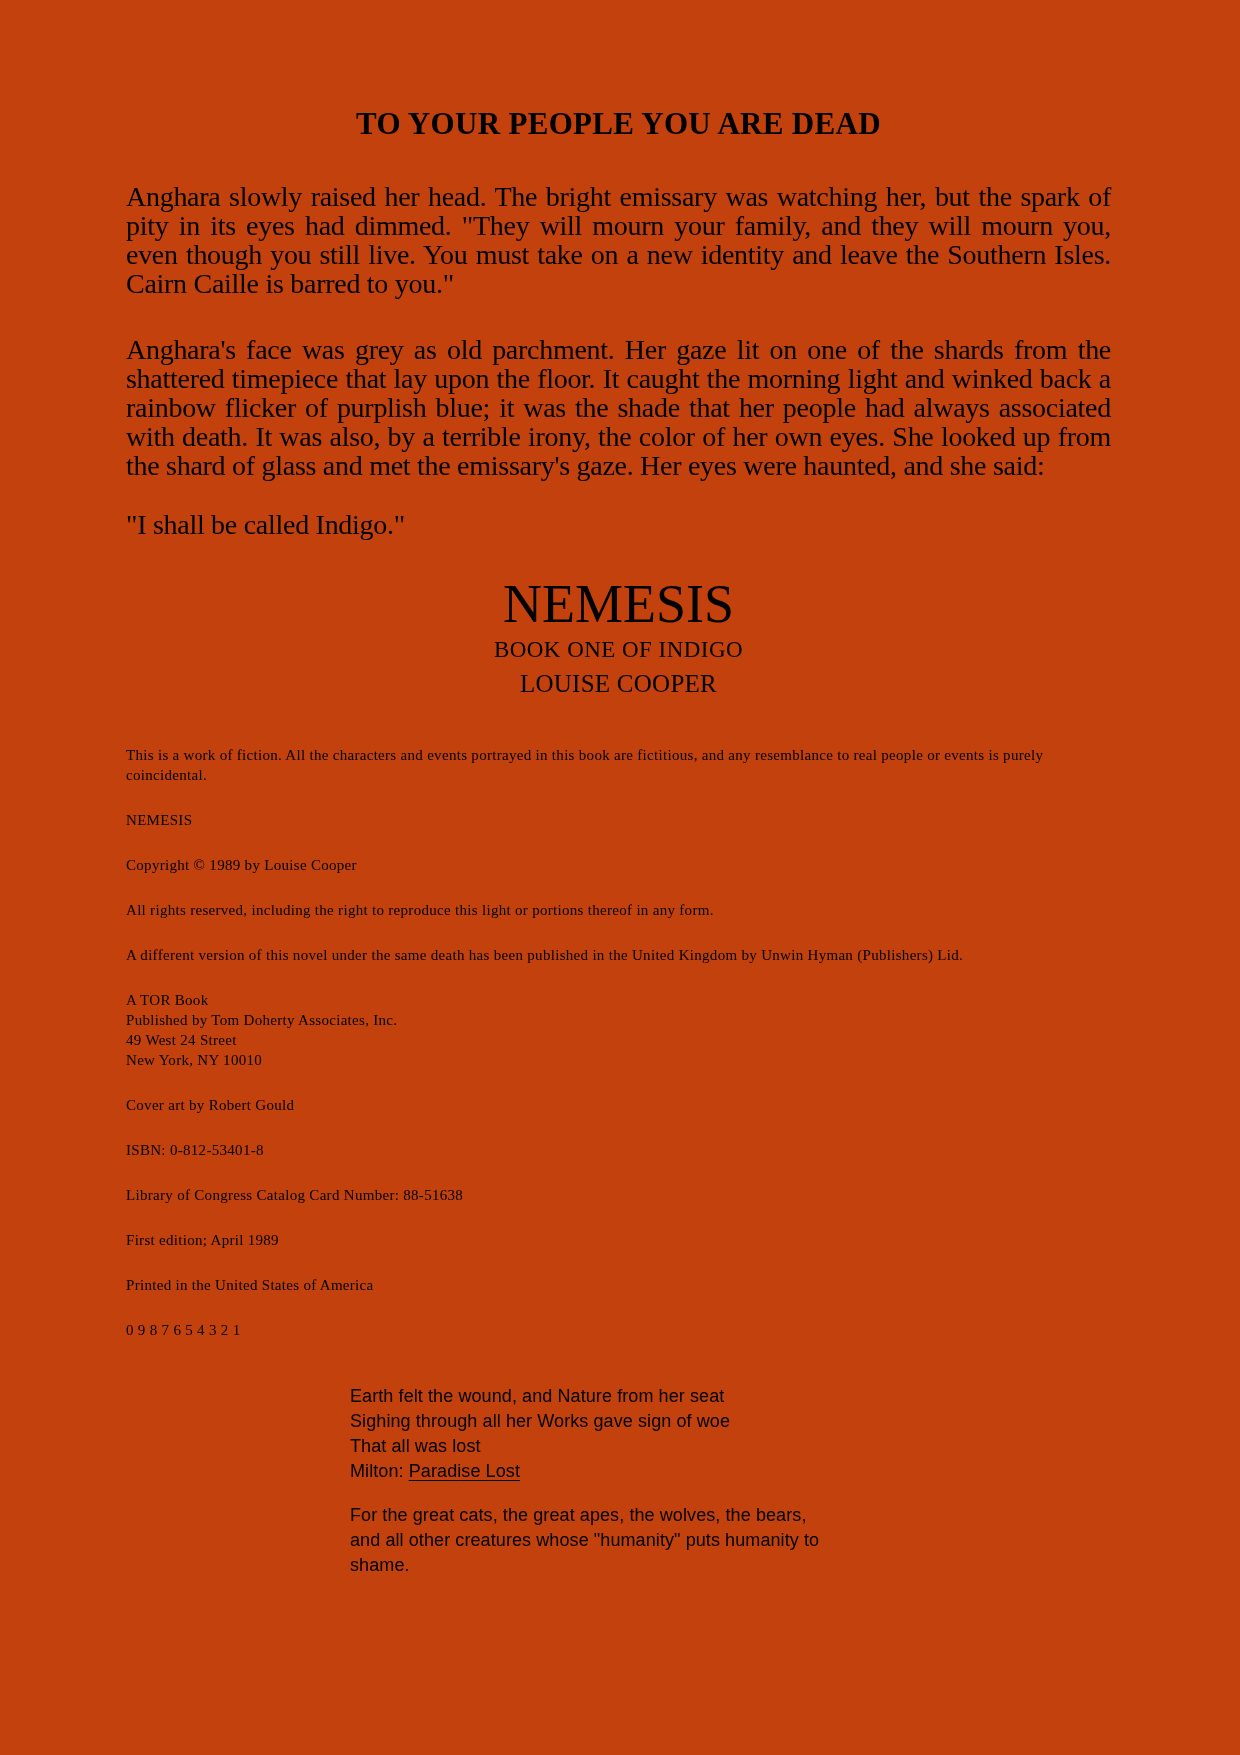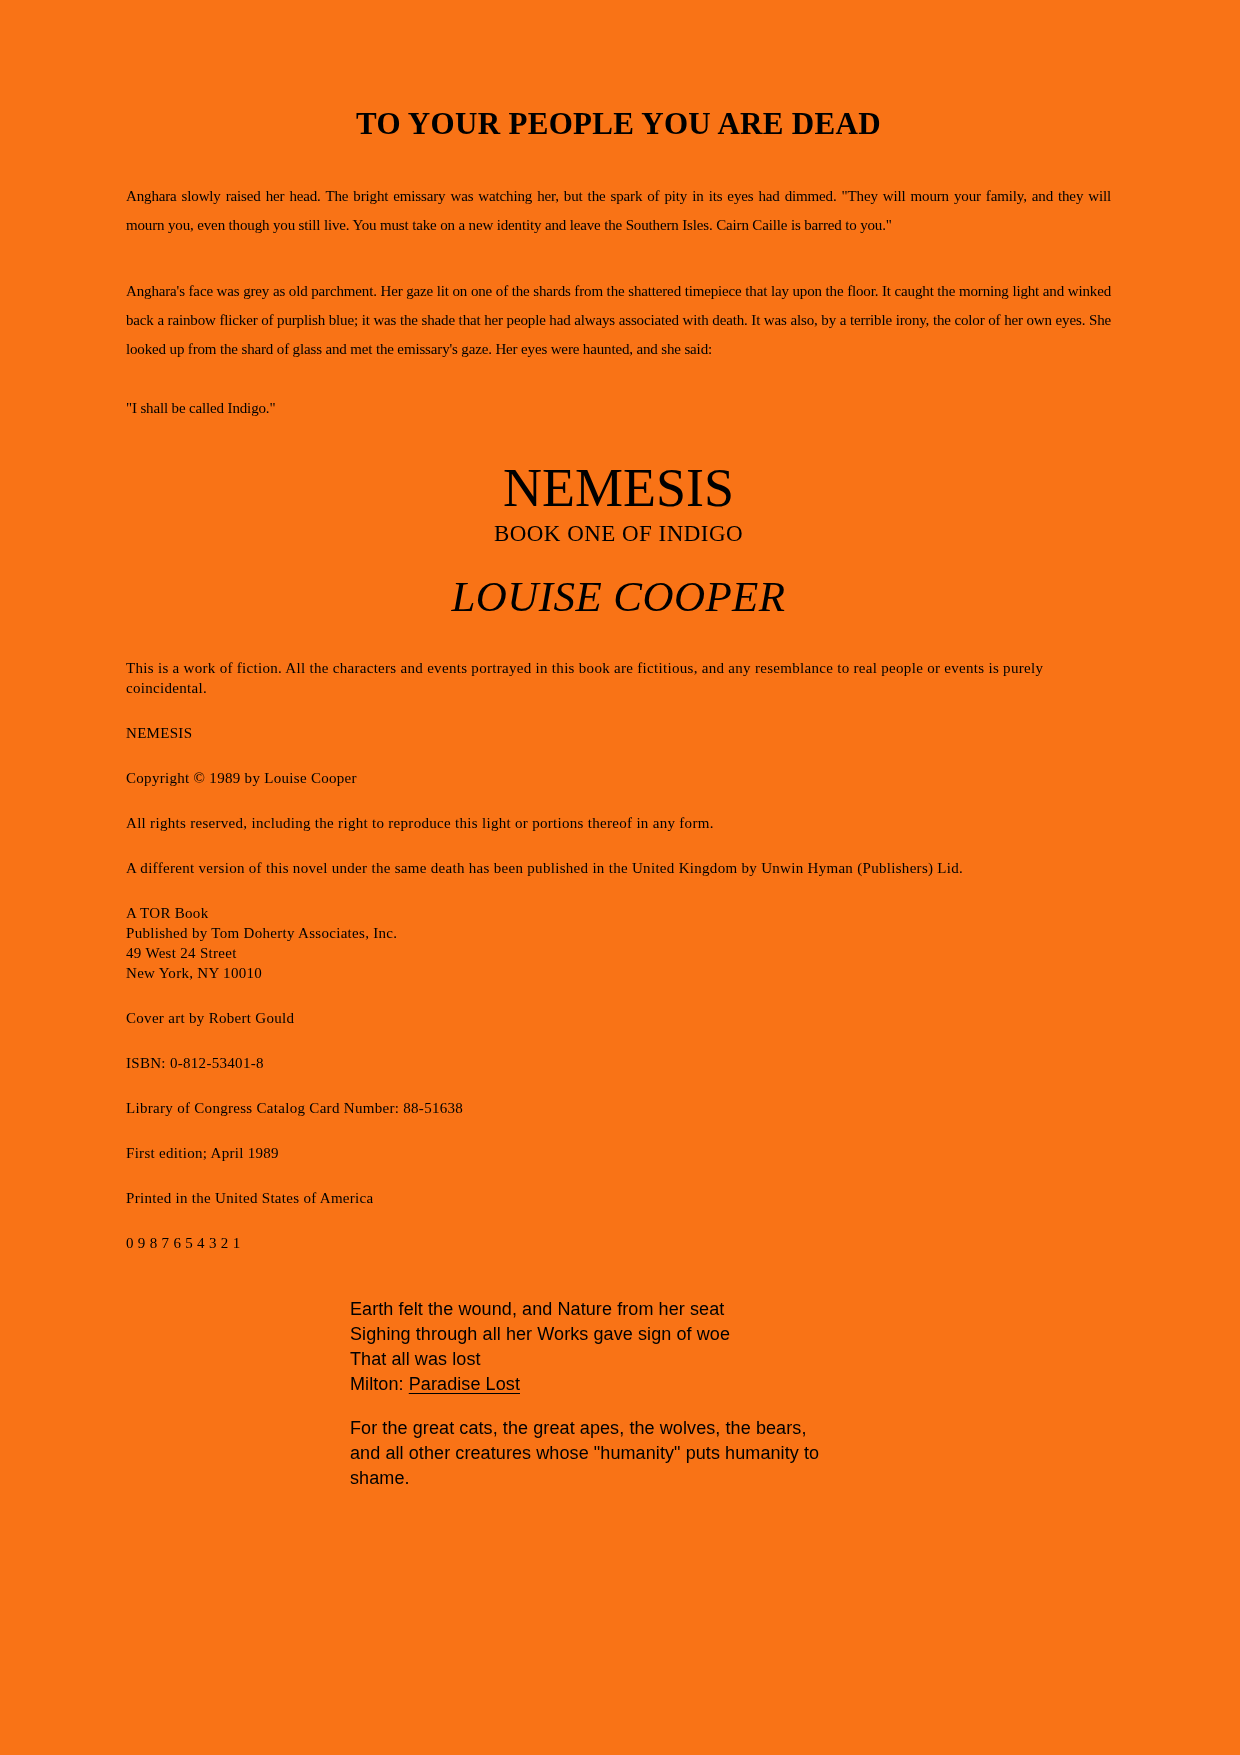--- a/index.html
+++ b/index.html
@@ -1,41 +1,41 @@
 <!DOCTYPE html>
 <html><head>
 <meta charset="utf-8">
 <style>
   * { margin: 0; padding: 0; box-sizing: border-box; }
   html, body { background: #ffffff; }
   .page {
     position: relative;
     width: 1240px;
     height: 1755px;
-    background: #f97316;
+    background: #c2410c;
     color: #000000;
     overflow: hidden;
     font-family: "Liberation Serif", serif;
   }
   .content {
     margin-left: 126px;
     width: 985px;
   }
   
   .chapter-heading {
     padding-top: 106px;
     text-align: center;
     font-weight: bold;
     font-size: 31px;
     line-height: 36px;
     letter-spacing: 0.01em;
   }
   
   .body-para {
-    font-size: 15px;
+    font-size: 28px;
     line-height: 29px;
     letter-spacing: -0.01em;
     text-align: justify;
   }
   .p1 { margin-top: 40px; }
   .p2 { margin-top: 37px; }
   .p3 { margin-top: 30px; text-align: left; }
   
   .book-title {
     margin-top: 36px;
@@ -44,26 +44,24 @@
     line-height: 58px;
   }
   .book-subtitle {
     margin-top: 3px;
     text-align: center;
     font-size: 23px;
     line-height: 27px;
     letter-spacing: 0.02em;
   }
   .book-author {
-    margin-top: 29px;
     text-align: center;
-    font-size: 43px;
+    font-size: 25px;
     line-height: 42px;
     letter-spacing: 0.01em;
-    font-style: italic;
   }
   
   .copyright {
     margin-top: 40px;
     font-size: 15px;
     line-height: 20px;
     letter-spacing: 0.02em;
   }
   .copyright p { margin: 0 0 25px 0; }
   

